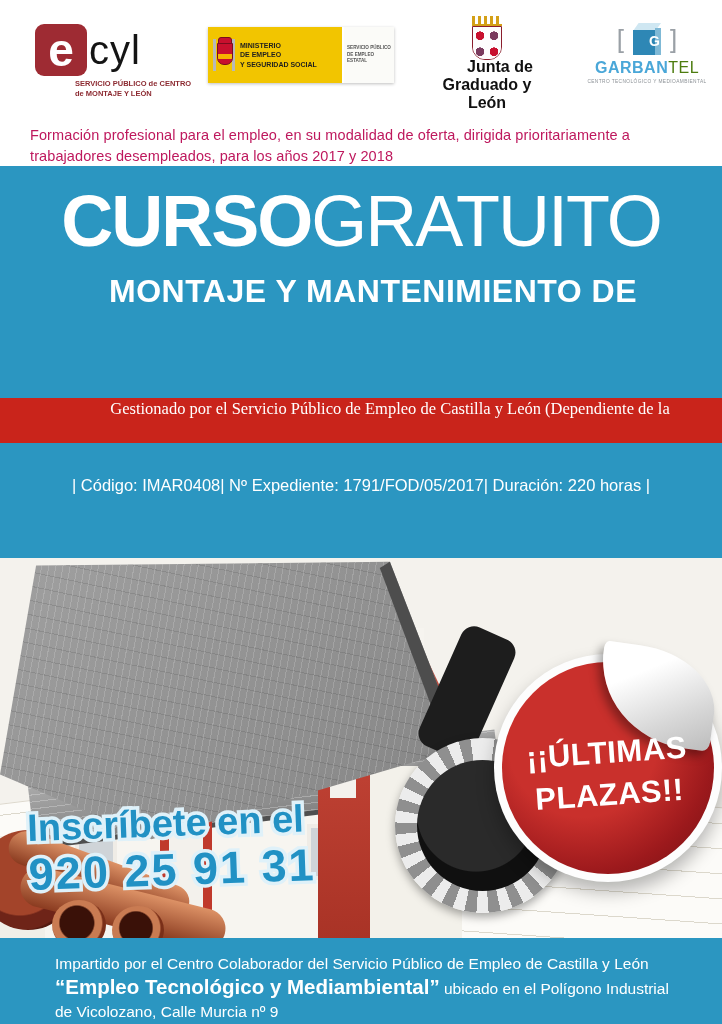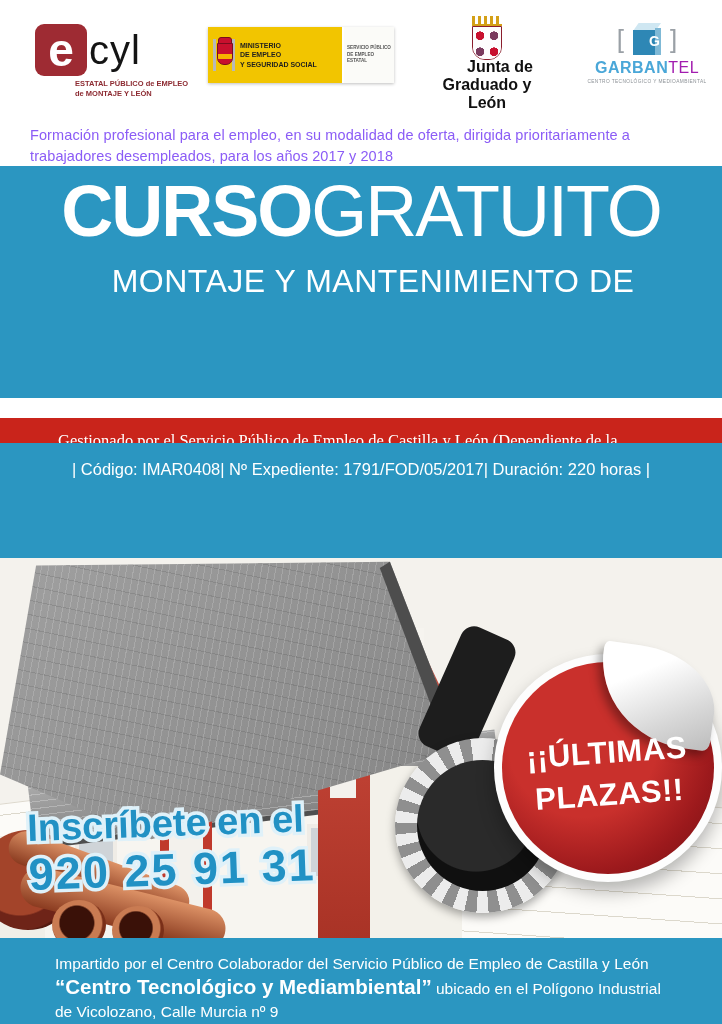--- a/index.html
+++ b/index.html
@@ -38,35 +38,35 @@
   .garb{position:absolute;left:586px;top:20px;width:122px;text-align:center;}
   .garb-mark{display:flex;align-items:center;justify-content:center;gap:9px;height:38px;}
   .garb-bracket{color:#9aa0a6;font-size:26px;font-weight:300;line-height:1;}
   .garb-cube{width:28px;height:32px;position:relative;}
   .cube-top{position:absolute;left:0;top:0;width:28px;height:8px;background:#cfe7f2;clip-path:polygon(20% 0,100% 0,80% 100%,0 100%);}
   .cube-front{position:absolute;left:0;top:7px;width:22px;height:25px;background:#2e87b5;}
   .cube-side{position:absolute;left:22px;top:5px;width:6px;height:27px;background:#7fb9d6;}
   .cube-g{position:absolute;right:1px;top:10px;color:#fff;font-size:14px;font-weight:bold;}
   .garb-name{font-size:16px;font-weight:bold;letter-spacing:.5px;margin-top:1px;}
   .garb-name .blue{color:#4aa7d8;}
-  .garb-name .gray{color:#a21caf;font-weight:400;text-align:center;}
+  .garb-name .gray{color:#4d7c0f;font-weight:400;text-align:center;}
   .garb-tag{font-size:4.8px;color:#8c9196;letter-spacing:.4px;margin-top:2px;}
-  .intro{position:absolute;left:30px;top:110px;width:672px;font-size:14.5px;color:#8b5cf6;line-height:1.45;letter-spacing:.1px;}
+  .intro{position:absolute;left:30px;top:110px;width:672px;font-size:14.5px;color:#be185d;line-height:1.45;letter-spacing:.1px;}
   
   .hero{position:absolute;top:166px;left:0;width:722px;height:232px;background:#2b96c1;color:#fff;text-align:center;}
-  .hero-title{margin:0;padding-top:8px;font-size:72px;line-height:1.05;letter-spacing:-2px;white-space:nowrap;}
+  .hero-title{margin:0;padding-top:18px;font-size:72px;line-height:1.05;letter-spacing:-2px;white-space:nowrap;}
   .hero-title .bold{font-weight:bold;}
   .hero-title .light{font-weight:normal;}
-  .hero-sub{margin:8px 0 0;font-weight:normal;font-size:32px;line-height:47px;letter-spacing:.5px;padding-left:24px;}
-  
-  .managed{position:absolute;top:418px;left:0;width:722px;height:45px;background:#c9241b;color:#fff;
-    font-family:"Liberation Serif",serif;font-size:16.5px;line-height:21px;display:flex;flex-direction:column;justify-content:center;padding-left:58px;box-sizing:border-box;}
+  .hero-sub{margin:8px 0 0;font-weight:bold;font-size:32px;line-height:47px;letter-spacing:.5px;padding-left:24px;}
+  
+  .managed{position:absolute;top:398px;left:0;width:722px;height:45px;background:#c9241b;color:#fff;
+    font-family:"Liberation Serif",serif;font-size:16.5px;line-height:21px;display:flex;flex-direction:row;justify-content:center;padding-left:58px;box-sizing:border-box;}
   
   .details{position:absolute;top:443px;left:0;width:722px;height:115px;background:#2b96c1;color:#fff;
-    text-align:center;font-size:16.5px;line-height:28px;padding-top:12px;box-sizing:border-box;}
+    text-align:center;font-size:16.5px;line-height:28px;padding-top:28px;box-sizing:border-box;}
   
   .photo{position:absolute;top:558px;left:0;width:722px;height:380px;background:#f4f2ed;overflow:hidden;}
   .sheet{position:absolute;background:#fcfbf8;border:1px solid #ddd8cd;
     background-image:repeating-linear-gradient(0deg,rgba(0,0,0,0) 0 24px,#dcd8cc 24px 25px);}
   .sheet1{left:-40px;top:225px;width:430px;height:210px;transform:rotate(-7deg);}
   .sheet2{left:300px;top:235px;width:430px;height:190px;transform:rotate(4deg);}
   .blueprint-note{position:absolute;left:232px;top:340px;transform:rotate(-14deg);color:#a39d90;font-size:12px;letter-spacing:1px;}
   .left-wall{position:absolute;left:0;top:278px;width:160px;height:102px;background:#f1efe8;}
   .lw-win{position:absolute;width:26px;height:40px;background:#dcd9d2;border:3px solid #e9e7e0;}
   .house-front{position:absolute;left:45px;top:240px;width:400px;height:140px;background:#f7f5f0;}
@@ -131,21 +131,21 @@
 <div class="poster">
 
   <div class="header">
 
     <div class="ecyl">
       <div class="ecyl-top">
         <div class="ecyl-box">e</div>
         <div class="ecyl-cyl">cyl</div>
       </div>
       <div class="ecyl-sub">
-        <div>ESTATAL PÚBLICO de EMPLEO</div>
+        <div>SERVICIO PÚBLICO de CENTRO</div>
         <div>de MONTAJE Y LEÓN</div>
       </div>
     </div>
 
     <div class="ministry">
       <div class="ministry-yellow">
         <div class="spain-crest">
           <div class="pillars"></div>
           <div class="crown"></div>
           <div class="shield"></div>
@@ -273,16 +273,16 @@
       <div class="badge-inner"></div>
       <div class="badge-fold"></div>
       <div class="badge-text">
         <div>¡¡ÚLTIMAS</div>
         <div>PLAZAS!!</div>
       </div>
     </div>
   </div>
 
   <div class="footer">
-    <span>Impartido por el Centro Colaborador del Servicio Público de Empleo de Castilla y León </span><span class="big">“Centro Tecnológico y Mediambiental”</span><span> ubicado en el Polígono Industrial de Vicolozano, Calle Murcia nº 9</span>
+    <span>Impartido por el Centro Colaborador del Servicio Público de Empleo de Castilla y León </span><span class="big">“Empleo Tecnológico y Mediambiental”</span><span> ubicado en el Polígono Industrial de Vicolozano, Calle Murcia nº 9</span>
   </div>
 
 </div>
 
 </body></html>

